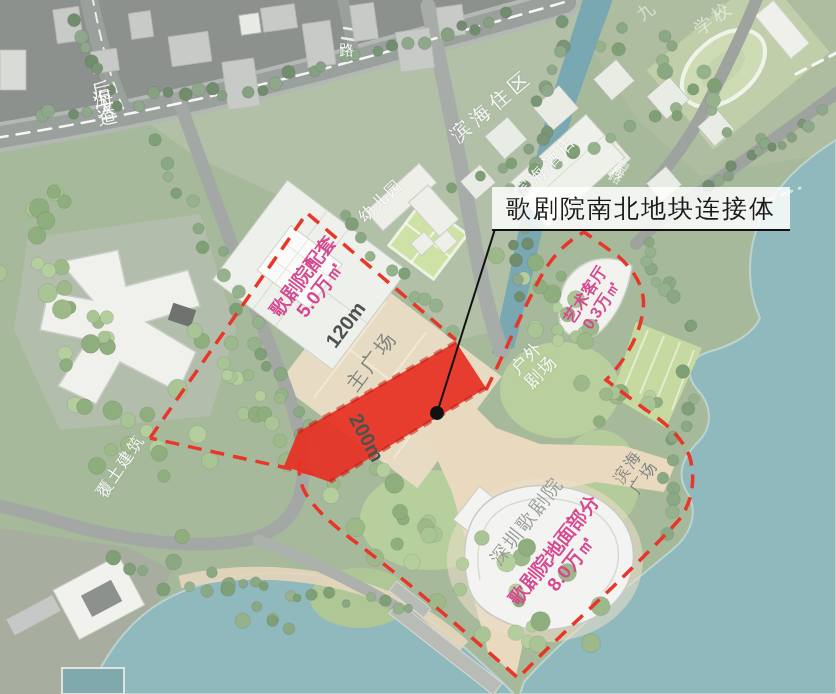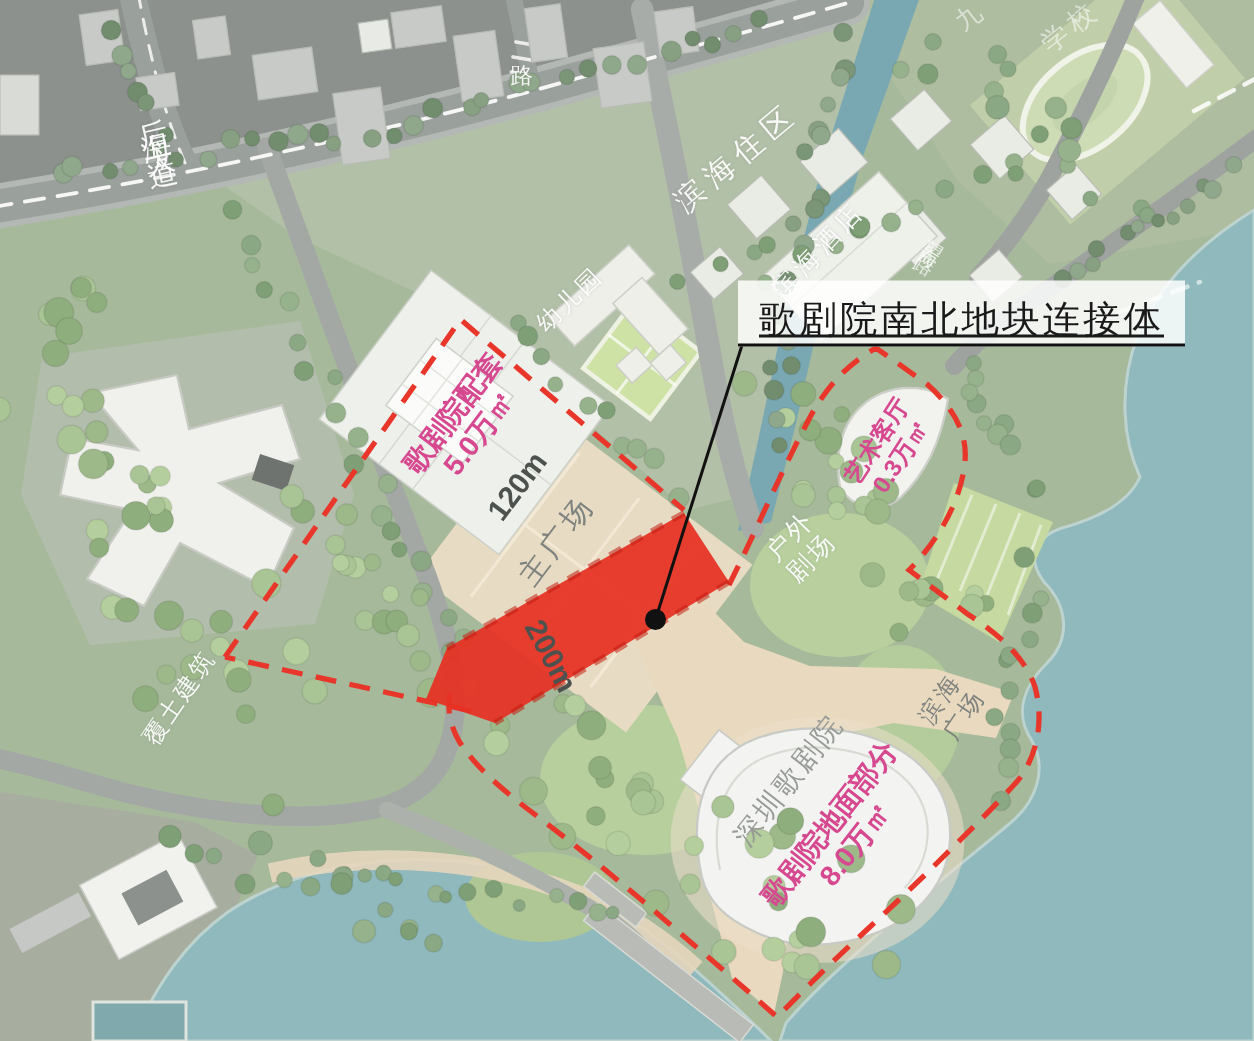--- a/index.html
+++ b/index.html
@@ -17,24 +17,23 @@
   .white{color:rgba(255,255,255,.93);text-shadow:0 0 2px rgba(90,100,90,.25);}
   .faint{color:rgba(255,255,255,.55);}
   .gray{color:#7e837f;}
   .dgray{color:#4d524f;font-weight:bold;}
   .pink{color:var(--label_pink,#d6488f);font-weight:bold;}
   .vert{writing-mode:vertical-rl;}
   #callout{
     position:absolute;left:492px;top:187px;width:298px;height:42px;
     background:rgba(255,255,255,.84);
     border-bottom:2.5px solid #111;
-    display:flex;align-items:flex-end;justify-content:center;
+    display:flex;align-items:center;justify-content:center;
     font-family:"Liberation Serif",serif;font-size:25px;letter-spacing:2px;
     color:var(--callout_ink,#1a1a1a);
-    text-decoration:underline;
   }
 </style>
 </head>
 <body>
 
 <div id="stage">
 <svg width="836" height="694" viewBox="0 0 836 694">
 
   <rect x="0" y="0" width="836" height="694" fill="#a6ba9b"></rect>
 

